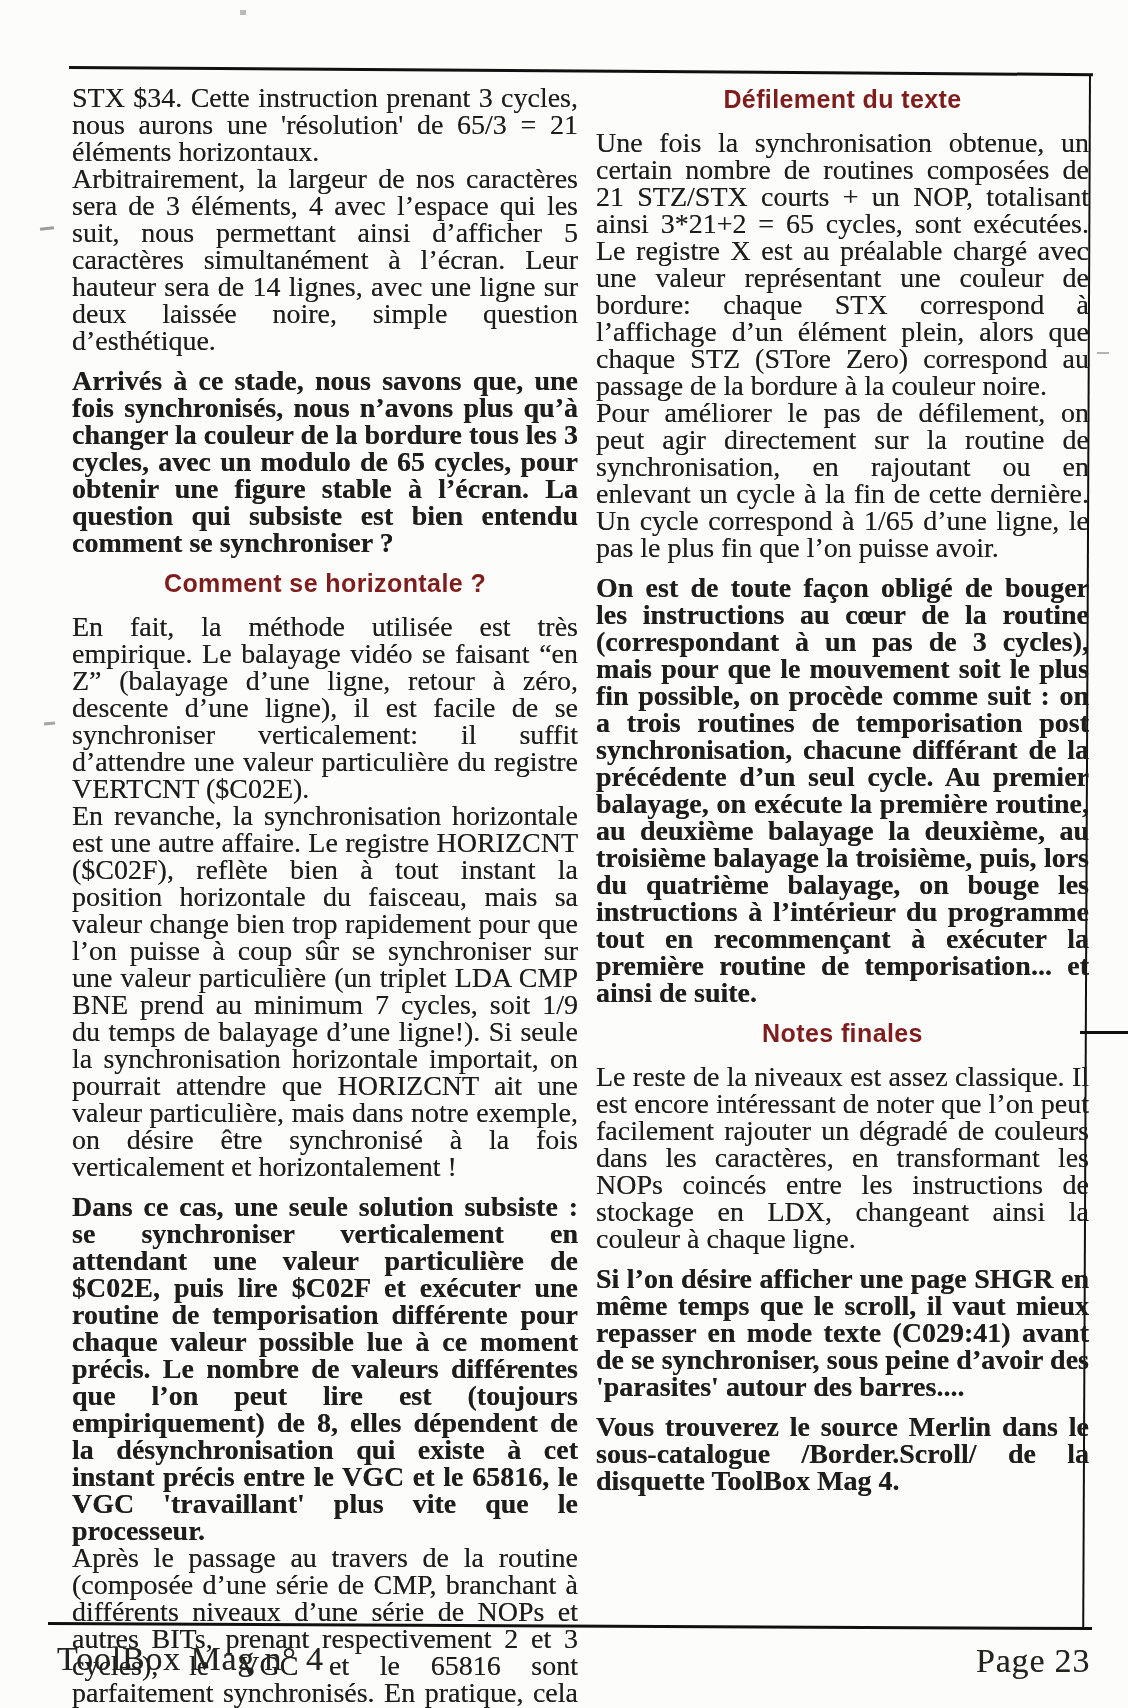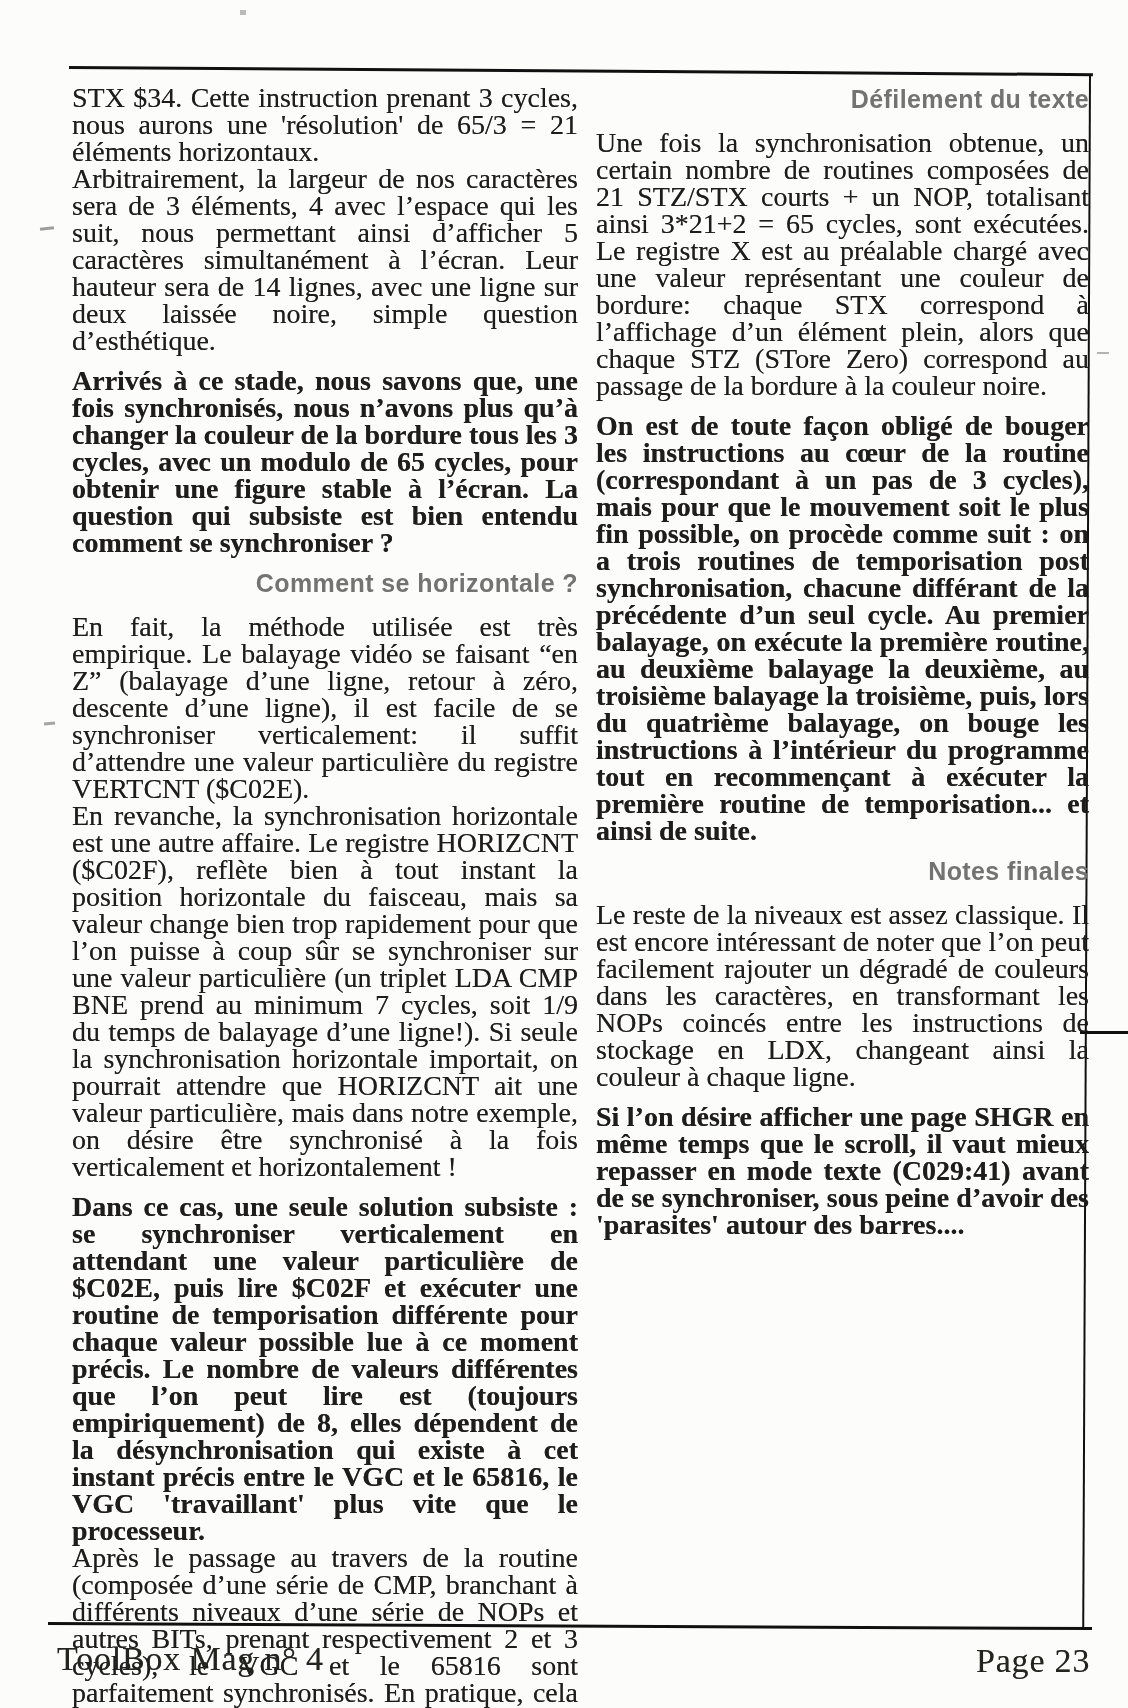--- a/index.html
+++ b/index.html
@@ -30,21 +30,21 @@
     margin:0;
     font-size:28px;line-height:27px;
     text-align:justify;
     text-shadow:0 0 .45px rgba(20,20,20,.6);
   }
   .body-para.gap{margin-top:13px;font-weight:bold;}
   .heading{
     font-family:"Liberation Sans", sans-serif;
     font-weight:700;font-size:25px;line-height:30px;
     letter-spacing:.4px;
-    text-align:right;color:#737373;
+    text-align:center;color:#7f1d1d;
     margin:12px 0 15px;
   }
   .col-right .heading:first-child{margin-top:0;}
   
   .footer-text{
     position:absolute;
     font-family:Liberation Serif, serif;
     font-size:34px;color:#24241f;
     letter-spacing:.8px;
     text-shadow:0 0 .4px rgba(30,30,30,.5);
@@ -74,23 +74,25 @@
       <h2 class="heading">Comment se horizontale ?</h2>
       <p class="body-para">En fait, la méthode utilisée est très empirique. Le balayage vidéo se faisant “en Z” (balayage d’une ligne, retour à zéro, descente d’une ligne), il est facile de se synchroniser verticalement: il suffit d’attendre une valeur particulière du registre VERTCNT ($C02E).</p>
       <p class="body-para">En revanche, la synchronisation horizontale est une autre affaire. Le registre HORIZCNT ($C02F), reflète bien à tout instant la position horizontale du faisceau, mais sa valeur change bien trop rapidement pour que l’on puisse à coup sûr se synchroniser sur une valeur particulière (un triplet LDA CMP BNE prend au minimum 7 cycles, soit 1/9 du temps de balayage d’une ligne!). Si seule la synchronisation horizontale importait, on pourrait attendre que HORIZCNT ait une valeur particulière, mais dans notre exemple, on désire être synchronisé à la fois verticalement et horizontalement !</p>
       <p class="body-para gap">Dans ce cas, une seule solution subsiste : se synchroniser verticalement en attendant une valeur particulière de $C02E, puis lire $C02F et exécuter une routine de temporisation différente pour chaque valeur possible lue à ce moment précis. Le nombre de valeurs différentes que l’on peut lire est (toujours empiriquement) de 8, elles dépendent de la désynchronisation qui existe à cet instant précis entre le VGC et le 65816, le VGC 'travaillant' plus vite que le processeur.</p>
       <p class="body-para">Après le passage au travers de la routine (composée d’une série de CMP, branchant à différents niveaux d’une série de NOPs et autres BITs, prenant respectivement 2 et 3 cycles), le VGC et le 65816 sont parfaitement synchronisés. En pratique, cela signifie qu’un LDA $C02F suivant directement cette routine donnera toujours la même valeur.</p>
     </div>
 
   <div class="col col-right">
       <h2 class="heading">Défilement du texte</h2>
       <p class="body-para">Une fois la synchronisation obtenue, un certain nombre de routines composées de 21 STZ/STX courts + un NOP, totalisant ainsi 3*21+2 = 65 cycles, sont exécutées. Le registre X est au préalable chargé avec une valeur représentant une couleur de bordure: chaque STX correspond à l’affichage d’un élément plein, alors que chaque STZ (STore Zero) correspond au passage de la bordure à la couleur noire.</p>
+      <p class="body-para">Pour améliorer le pas de défilement, on peut agir directement sur la routine de synchronisation, en rajoutant ou en enlevant un cycle à la fin de cette dernière. Un cycle correspond à 1/65 d’une ligne, le pas le plus fin que l’on puisse avoir.</p>
       <p class="body-para gap">On est de toute façon obligé de bouger les instructions au cœur de la routine (correspondant à un pas de 3 cycles), mais pour que le mouvement soit le plus fin possible, on procède comme suit : on a trois routines de temporisation post synchronisation, chacune différant de la précédente d’un seul cycle. Au premier balayage, on exécute la première routine, au deuxième balayage la deuxième, au troisième balayage la troisième, puis, lors du quatrième balayage, on bouge les instructions à l’intérieur du programme tout en recommençant à exécuter la première routine de temporisation... et ainsi de suite.</p>
       <h2 class="heading">Notes finales</h2>
       <p class="body-para">Le reste de la niveaux est assez classique. Il est encore intéressant de noter que l’on peut facilement rajouter un dégradé de couleurs dans les caractères, en transformant les NOPs coincés entre les instructions de stockage en LDX, changeant ainsi la couleur à chaque ligne.</p>
       <p class="body-para gap">Si l’on désire afficher une page SHGR en même temps que le scroll, il vaut mieux repasser en mode texte (C029:41) avant de se synchroniser, sous peine d’avoir des 'parasites' autour des barres....</p>
+      <p class="body-para gap">Vous trouverez le source Merlin dans le sous-catalogue /Border.Scroll/ de la disquette ToolBox Mag 4.</p>
     </div>
 
   <div class="footer-text footer-left">ToolBox Mag n° 4</div>
 
   <div class="footer-text footer-right">Page 23</div>
 
 </div>
 
 </body></html>

